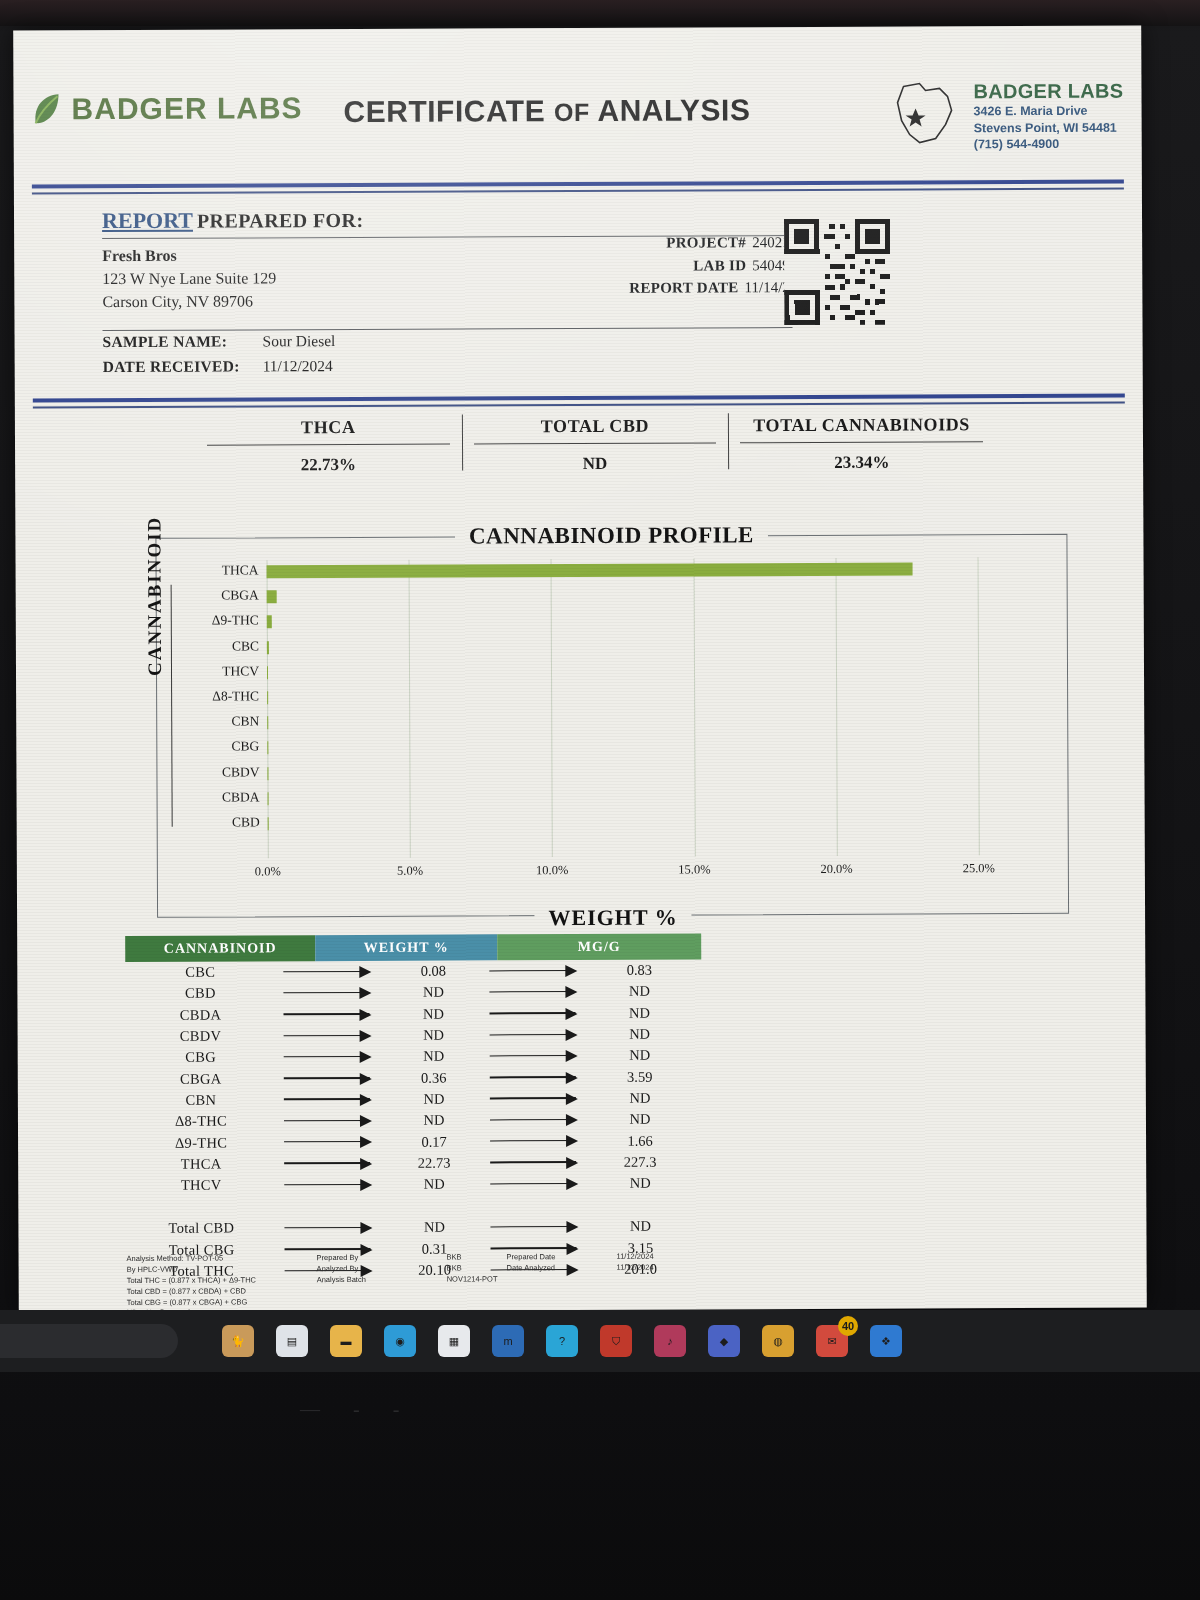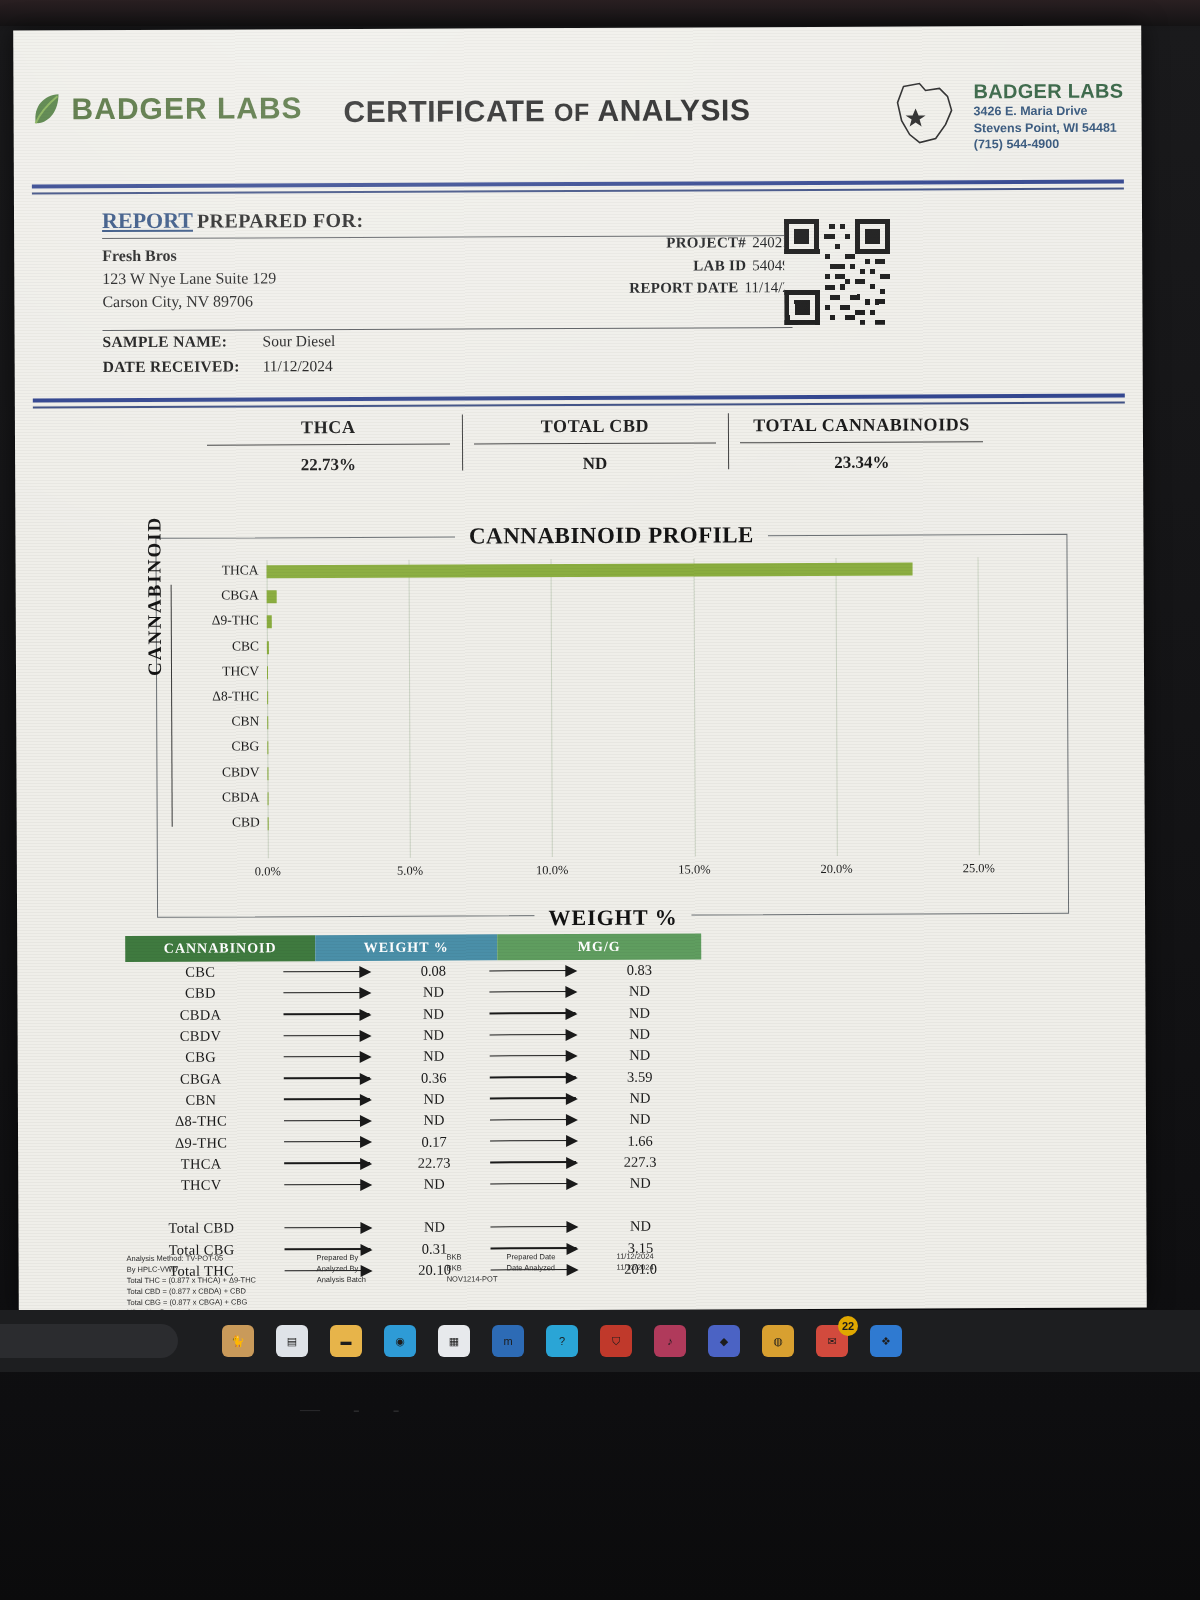--- a/index.html
+++ b/index.html
@@ -615,18 +615,18 @@
         <div class="tb-icon" style="background: rgb(223, 227, 232); color: rgb(29, 29, 29);">▤</div>
         <div class="tb-icon" style="background: rgb(231, 180, 74); color: rgb(29, 29, 29);">▬</div>
         <div class="tb-icon" style="background: rgb(46, 155, 214); color: rgb(29, 29, 29);">◉</div>
         <div class="tb-icon" style="background: rgb(231, 233, 236); color: rgb(29, 29, 29);">▦</div>
         <div class="tb-icon" style="background: rgb(45, 107, 181); color: rgb(29, 29, 29);">m</div>
         <div class="tb-icon" style="background: rgb(42, 165, 214); color: rgb(29, 29, 29);">?</div>
         <div class="tb-icon" style="background: rgb(192, 57, 43); color: rgb(29, 29, 29);">⛉</div>
         <div class="tb-icon" style="background: rgb(176, 58, 91); color: rgb(29, 29, 29);">♪</div>
         <div class="tb-icon" style="background: rgb(75, 99, 196); color: rgb(29, 29, 29);">◆</div>
         <div class="tb-icon" style="background: rgb(216, 160, 48); color: rgb(29, 29, 29);">◍</div>
-        <div class="tb-icon" style="background: rgb(210, 74, 61); color: rgb(29, 29, 29);">✉<span class="badge">22</span></div>
+        <div class="tb-icon" style="background: rgb(210, 74, 61); color: rgb(29, 29, 29);">✉<span class="badge">40</span></div>
         <div class="tb-icon" style="background: rgb(47, 122, 209); color: rgb(29, 29, 29);">❖</div>
       </div>
   </div>
   <div class="kb-hint">— - -</div>
 </div>
 
 </body></html>

